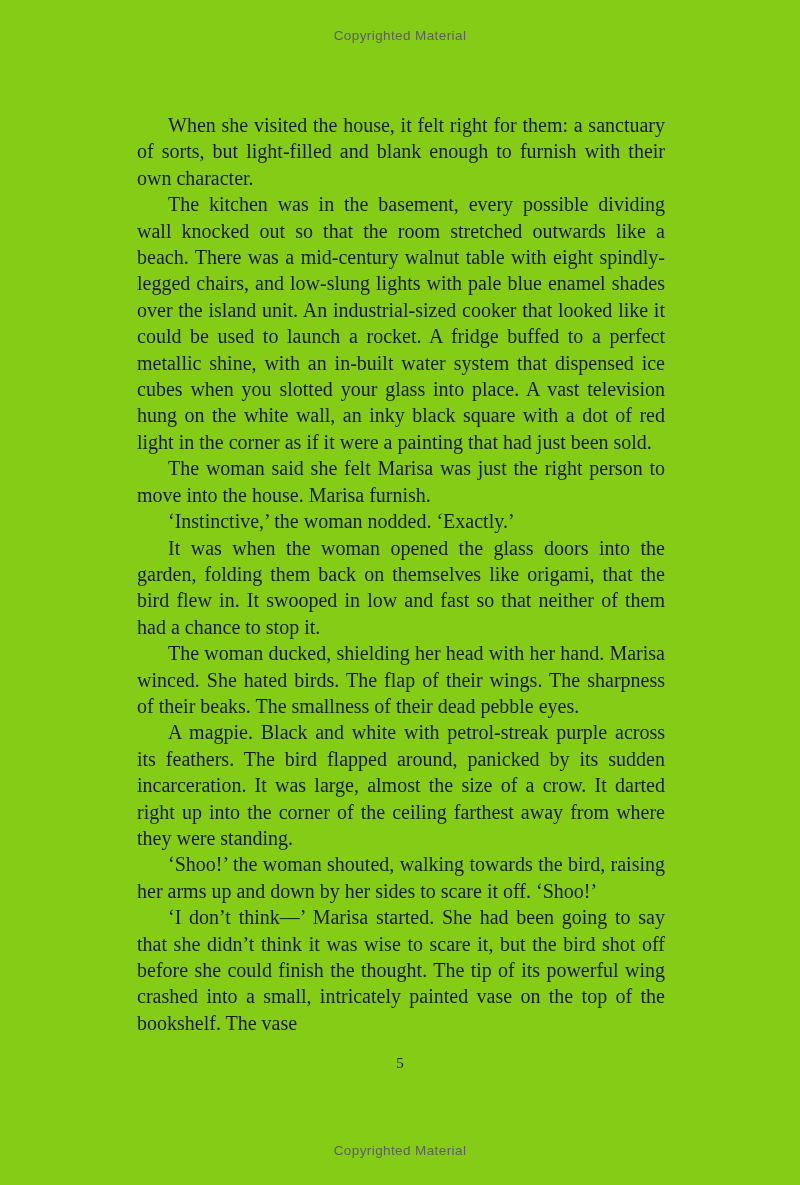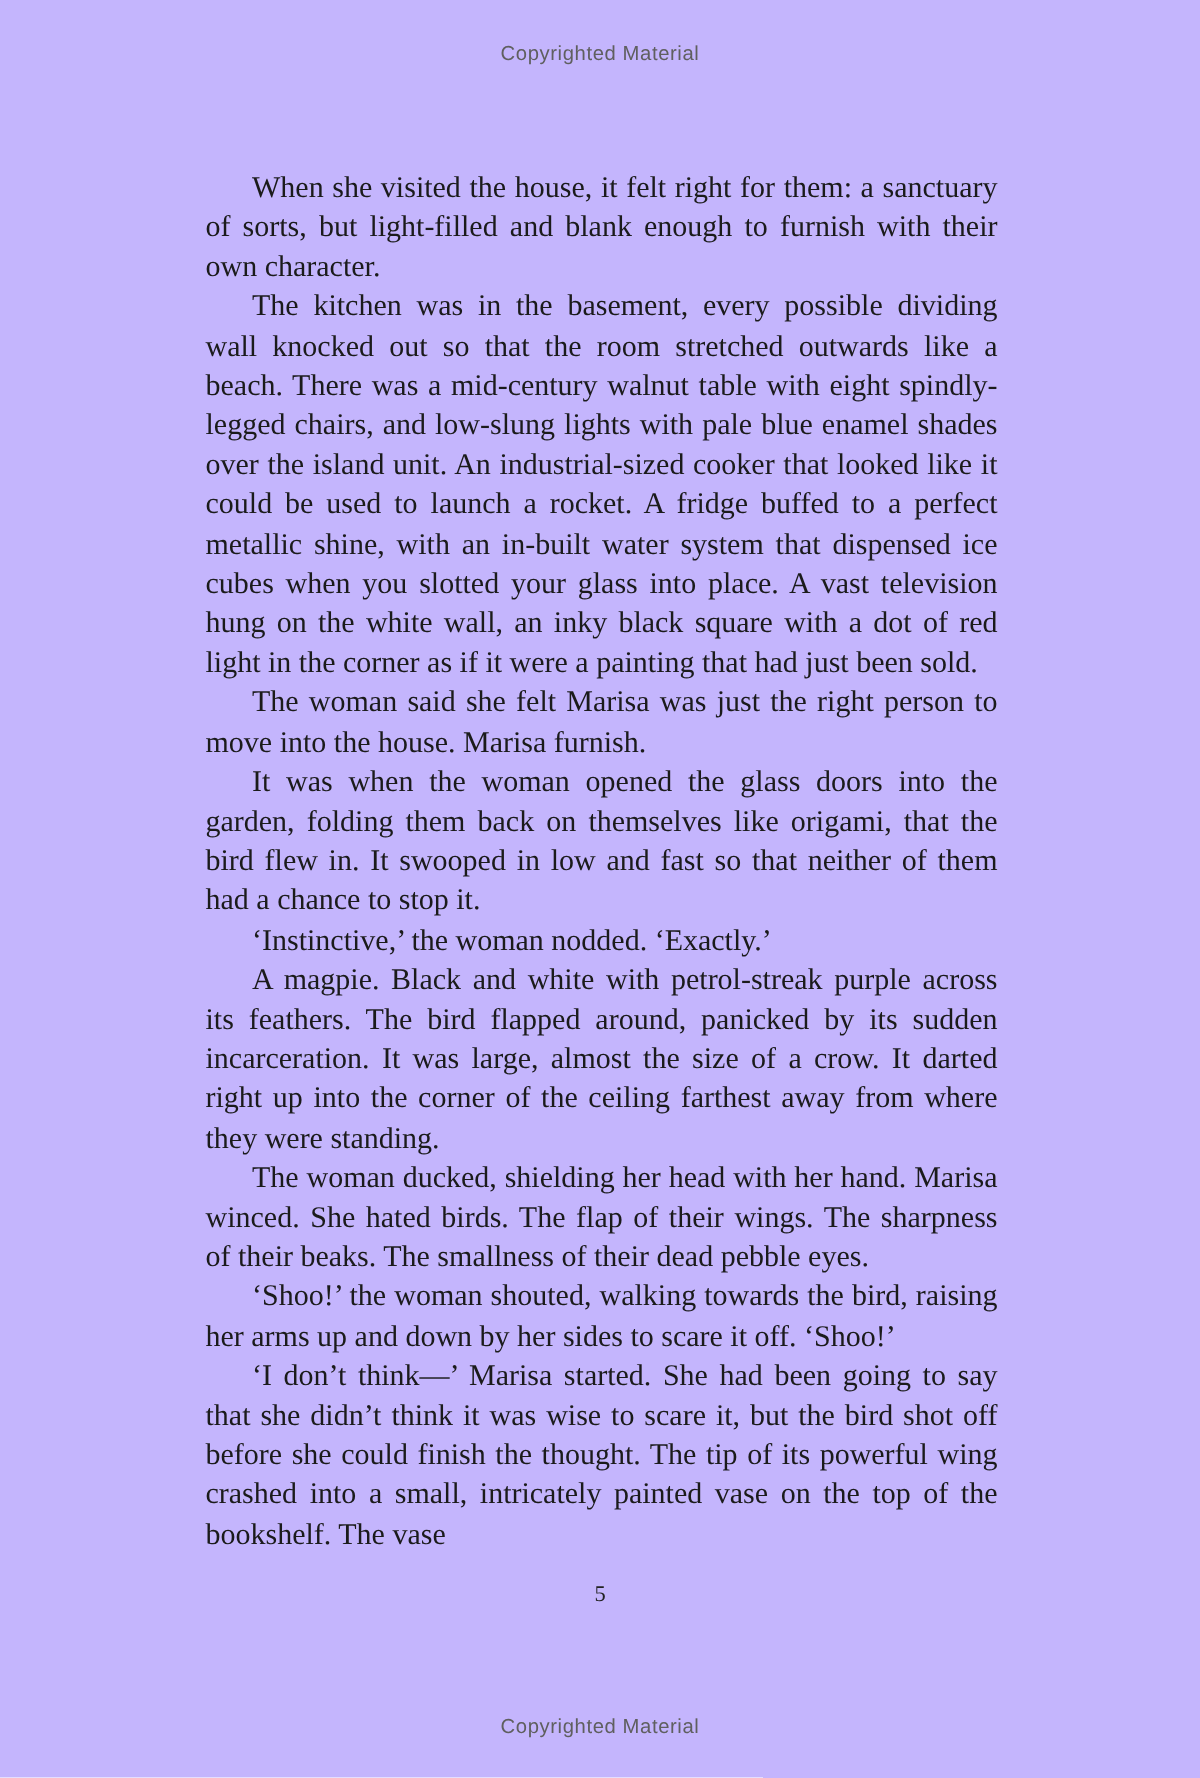--- a/index.html
+++ b/index.html
@@ -5,21 +5,21 @@
   html, body {
     margin: 0;
     padding: 0;
     background: #ffffff;
   }
   .page {
     position: relative;
     width: 800px;
     height: 1185px;
     margin: 0 auto;
-    background: #c4b5fd;
+    background: #84cc16;
     font-family: "Liberation Serif", serif;
     color: #1b1b1b;
     overflow: hidden;
   }
   .notice {
     position: absolute;
     left: 0;
     width: 100%;
     text-align: center;
     color: #5f5f5f;
@@ -58,24 +58,24 @@
 <body>
 
 <div class="page">
 
   <div class="notice top">Copyrighted Material</div>
 
   <div class="text-block">
     <p>When she visited the house, it felt right for them: a sanctuary of sorts, but light-filled and blank enough to furnish with their own character.</p>
     <p>The kitchen was in the basement, every possible dividing wall knocked out so that the room stretched outwards like a beach. There was a mid-century walnut table with eight spindly-legged chairs, and low-slung lights with pale blue enamel shades over the island unit. An industrial-sized cooker that looked like it could be used to launch a rocket. A fridge buffed to a perfect metallic shine, with an in-built water system that dispensed ice cubes when you slotted your glass into place. A vast television hung on the white wall, an inky black square with a dot of red light in the corner as if it were a painting that had just been sold.</p>
     <p>The woman said she felt Marisa was just the right person to move into the house. Marisa furnish.</p>
+    <p>‘Instinctive,’ the woman nodded. ‘Exactly.’</p>
     <p>It was when the woman opened the glass doors into the garden, folding them back on themselves like origami, that the bird flew in. It swooped in low and fast so that neither of them had a chance to stop it.</p>
-    <p>‘Instinctive,’ the woman nodded. ‘Exactly.’</p>
+    <p>The woman ducked, shielding her head with her hand. Marisa winced. She hated birds. The flap of their wings. The sharpness of their beaks. The smallness of their dead pebble eyes.</p>
     <p>A magpie. Black and white with petrol-streak purple across its feathers. The bird flapped around, panicked by its sudden incarceration. It was large, almost the size of a crow. It darted right up into the corner of the ceiling farthest away from where they were standing.</p>
-    <p>The woman ducked, shielding her head with her hand. Marisa winced. She hated birds. The flap of their wings. The sharpness of their beaks. The smallness of their dead pebble eyes.</p>
     <p>‘Shoo!’ the woman shouted, walking towards the bird, raising her arms up and down by her sides to scare it off. ‘Shoo!’</p>
     <p>‘I don’t think—’ Marisa started. She had been going to say that she didn’t think it was wise to scare it, but the bird shot off before she could finish the thought. The tip of its powerful wing crashed into a small, intricately painted vase on the top of the bookshelf. The vase</p>
   </div>
 
   <div class="page-number">5</div>
 
   <div class="notice bottom">Copyrighted Material</div>
 
 </div>
 

